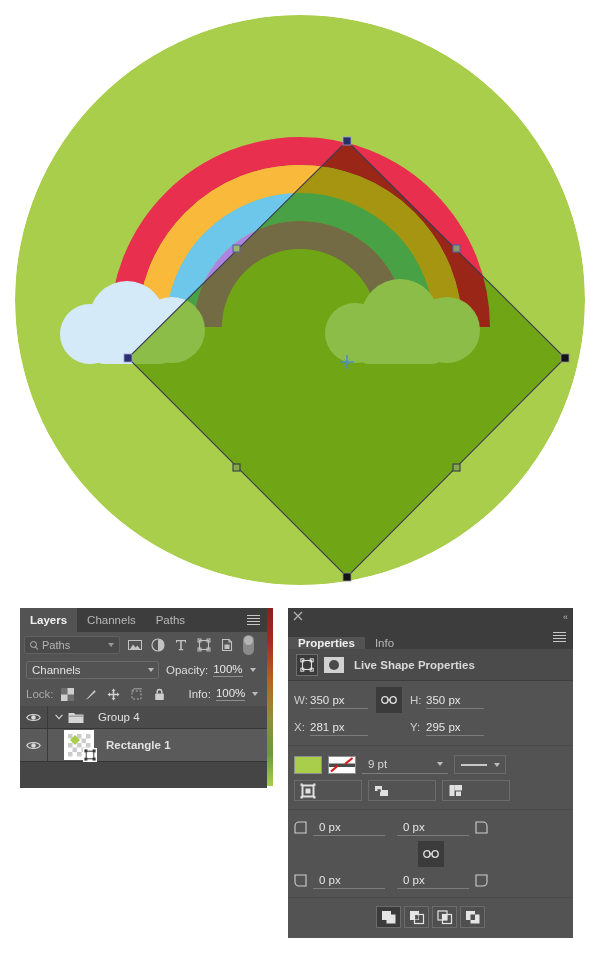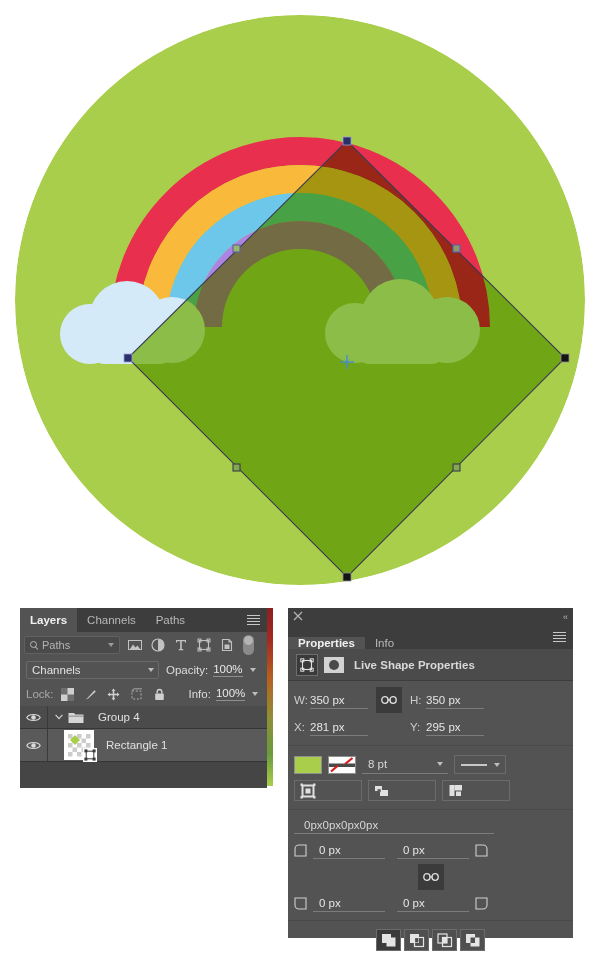--- a/index.html
+++ b/index.html
@@ -188,21 +188,21 @@
   }
 
   .layers-list { background: #3d3d3d; }
   .layer-row {
     display: flex; align-items: center;
     height: 22px;
     border-bottom: 1px solid #363636;
     background: #4b4b4b;
   }
   .layer-row.selected { background: #5a5a5a; }
-  .layer-row.child { height: 32px; }
+  .layer-row.child { height: 32px; font-weight: bold; }
   .eye-cell {
     width: 27px; display: flex; align-items: center; justify-content: center;
     align-self: stretch;
     border-right: 1px solid #3a3a3a;
   }
   .disc-chevron {
     width: 14px; display:flex; align-items:center; justify-content:center;
     margin-left: 4px;
   }
   .folder-ico { margin-left: 2px; width: 16px; height: 13px; }
@@ -637,21 +637,21 @@
       <div class="stroke-row">
         <div class="fill-sw" style="background:#A9CE4B;"></div>
         <div class="stroke-sw">
           <svg width="26" height="16" viewBox="0 0 26 16">
             <rect x="0" y="6.5" width="26" height="3.5" fill="#4a4a4a"></rect>
             <path d="M2 14.5 L9 8.5" stroke="#d81b1b" stroke-width="2.2"></path>
             <path d="M16 7 L23.5 1" stroke="#d81b1b" stroke-width="2.2"></path>
           </svg>
         </div>
         <div class="ddown underline" style="width:86px;">
-          <span>8 pt</span>
+          <span>9 pt</span>
           <span class="caret"></span>
         </div>
         <div class="ddown" style="width:52px;">
           <svg width="30" height="4" viewBox="0 0 30 4">
             <rect x="0" y="1.2" width="26" height="1.6" fill="#e4e4e4"></rect>
           </svg>
           <span class="caret"></span>
         </div>
       </div>
 
@@ -680,21 +680,20 @@
             <rect x="1.5" y="2" width="5" height="11" fill="#e0e0e0"></rect>
             <rect x="6.5" y="2" width="7.5" height="5.5" fill="#e0e0e0"></rect>
             <rect x="8" y="8.5" width="5" height="4.5" fill="#e0e0e0"></rect>
           </svg>
           <span class="caret"></span>
         </div>
       </div>
     </div>
 
     <div class="props-sec">
-      <div class="radii-label">0px0px0px0px</div>
 
       <div class="radius-row">
         <svg class="corner-ico" viewBox="0 0 13 13">
           <path d="M1 12 V5 A4 4 0 0 1 5 1 H12 V12 Z" fill="none" stroke="#cfcfcf" stroke-width="1.1"></path>
         </svg>
         <span class="radius-fld">0 px</span>
         <span class="radius-fld">0 px</span>
         <svg class="corner-ico" viewBox="0 0 13 13">
           <path d="M1 1 H8 A4 4 0 0 1 12 5 V12 H1 Z" fill="none" stroke="#cfcfcf" stroke-width="1.1"></path>
         </svg>

